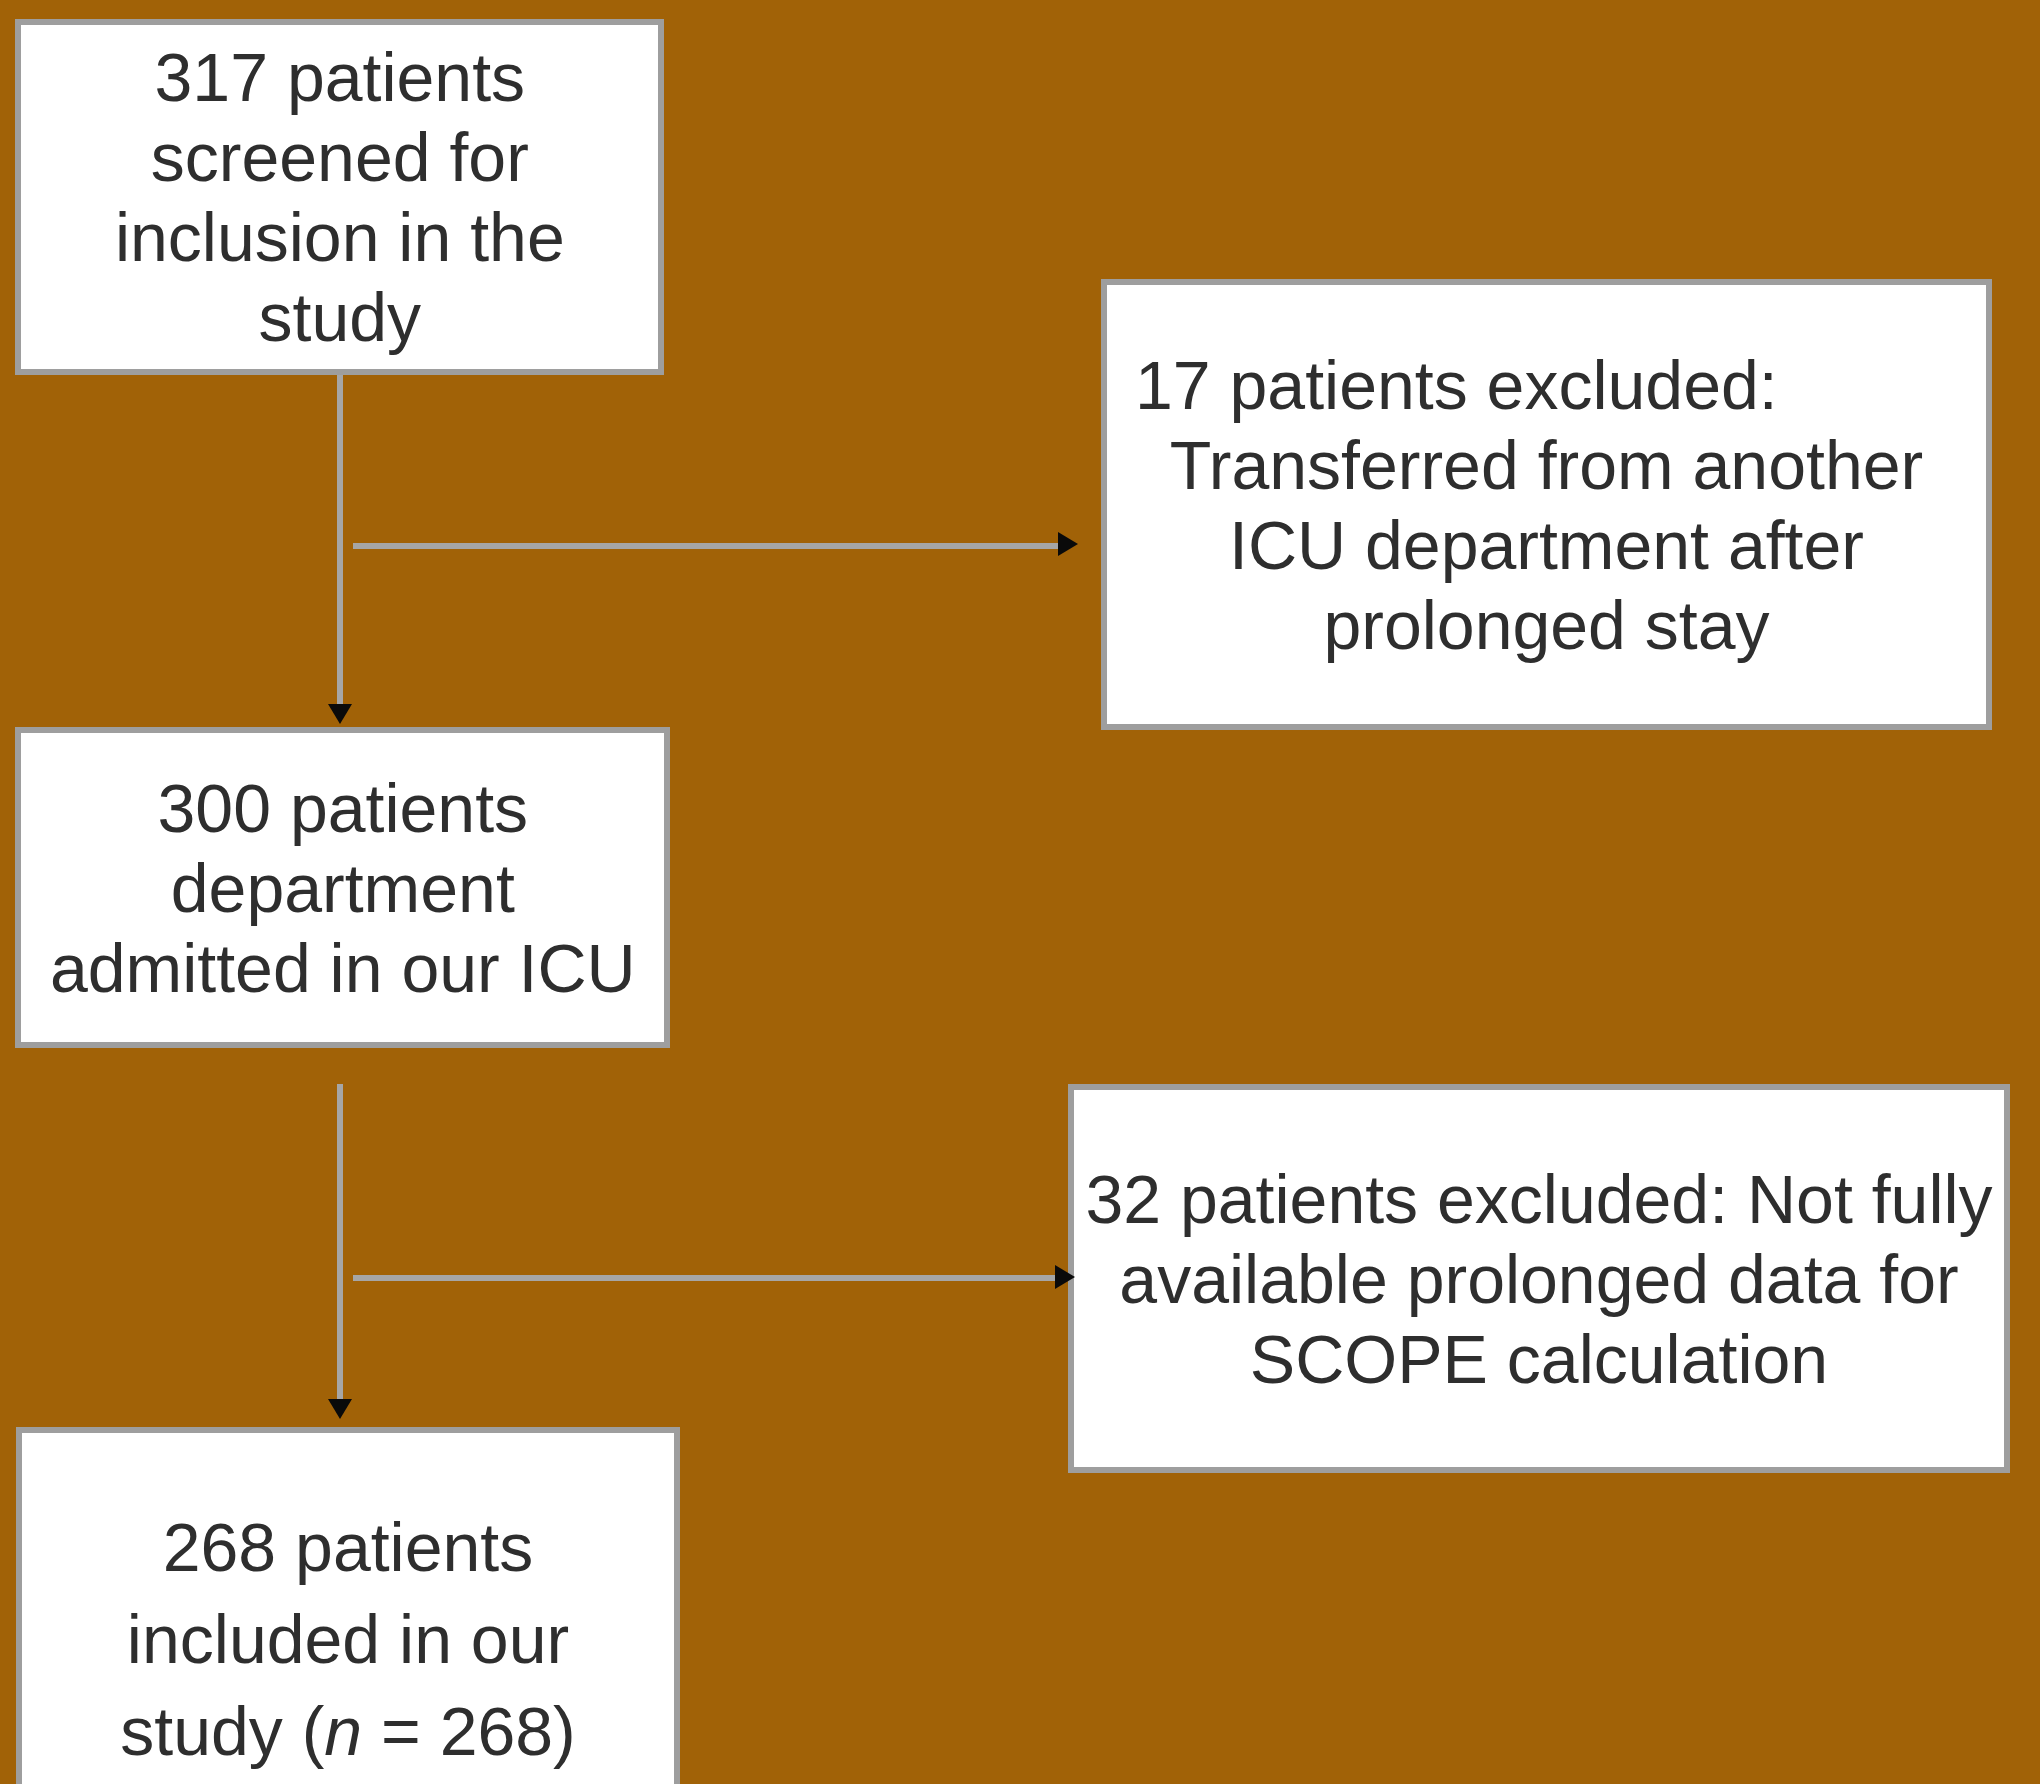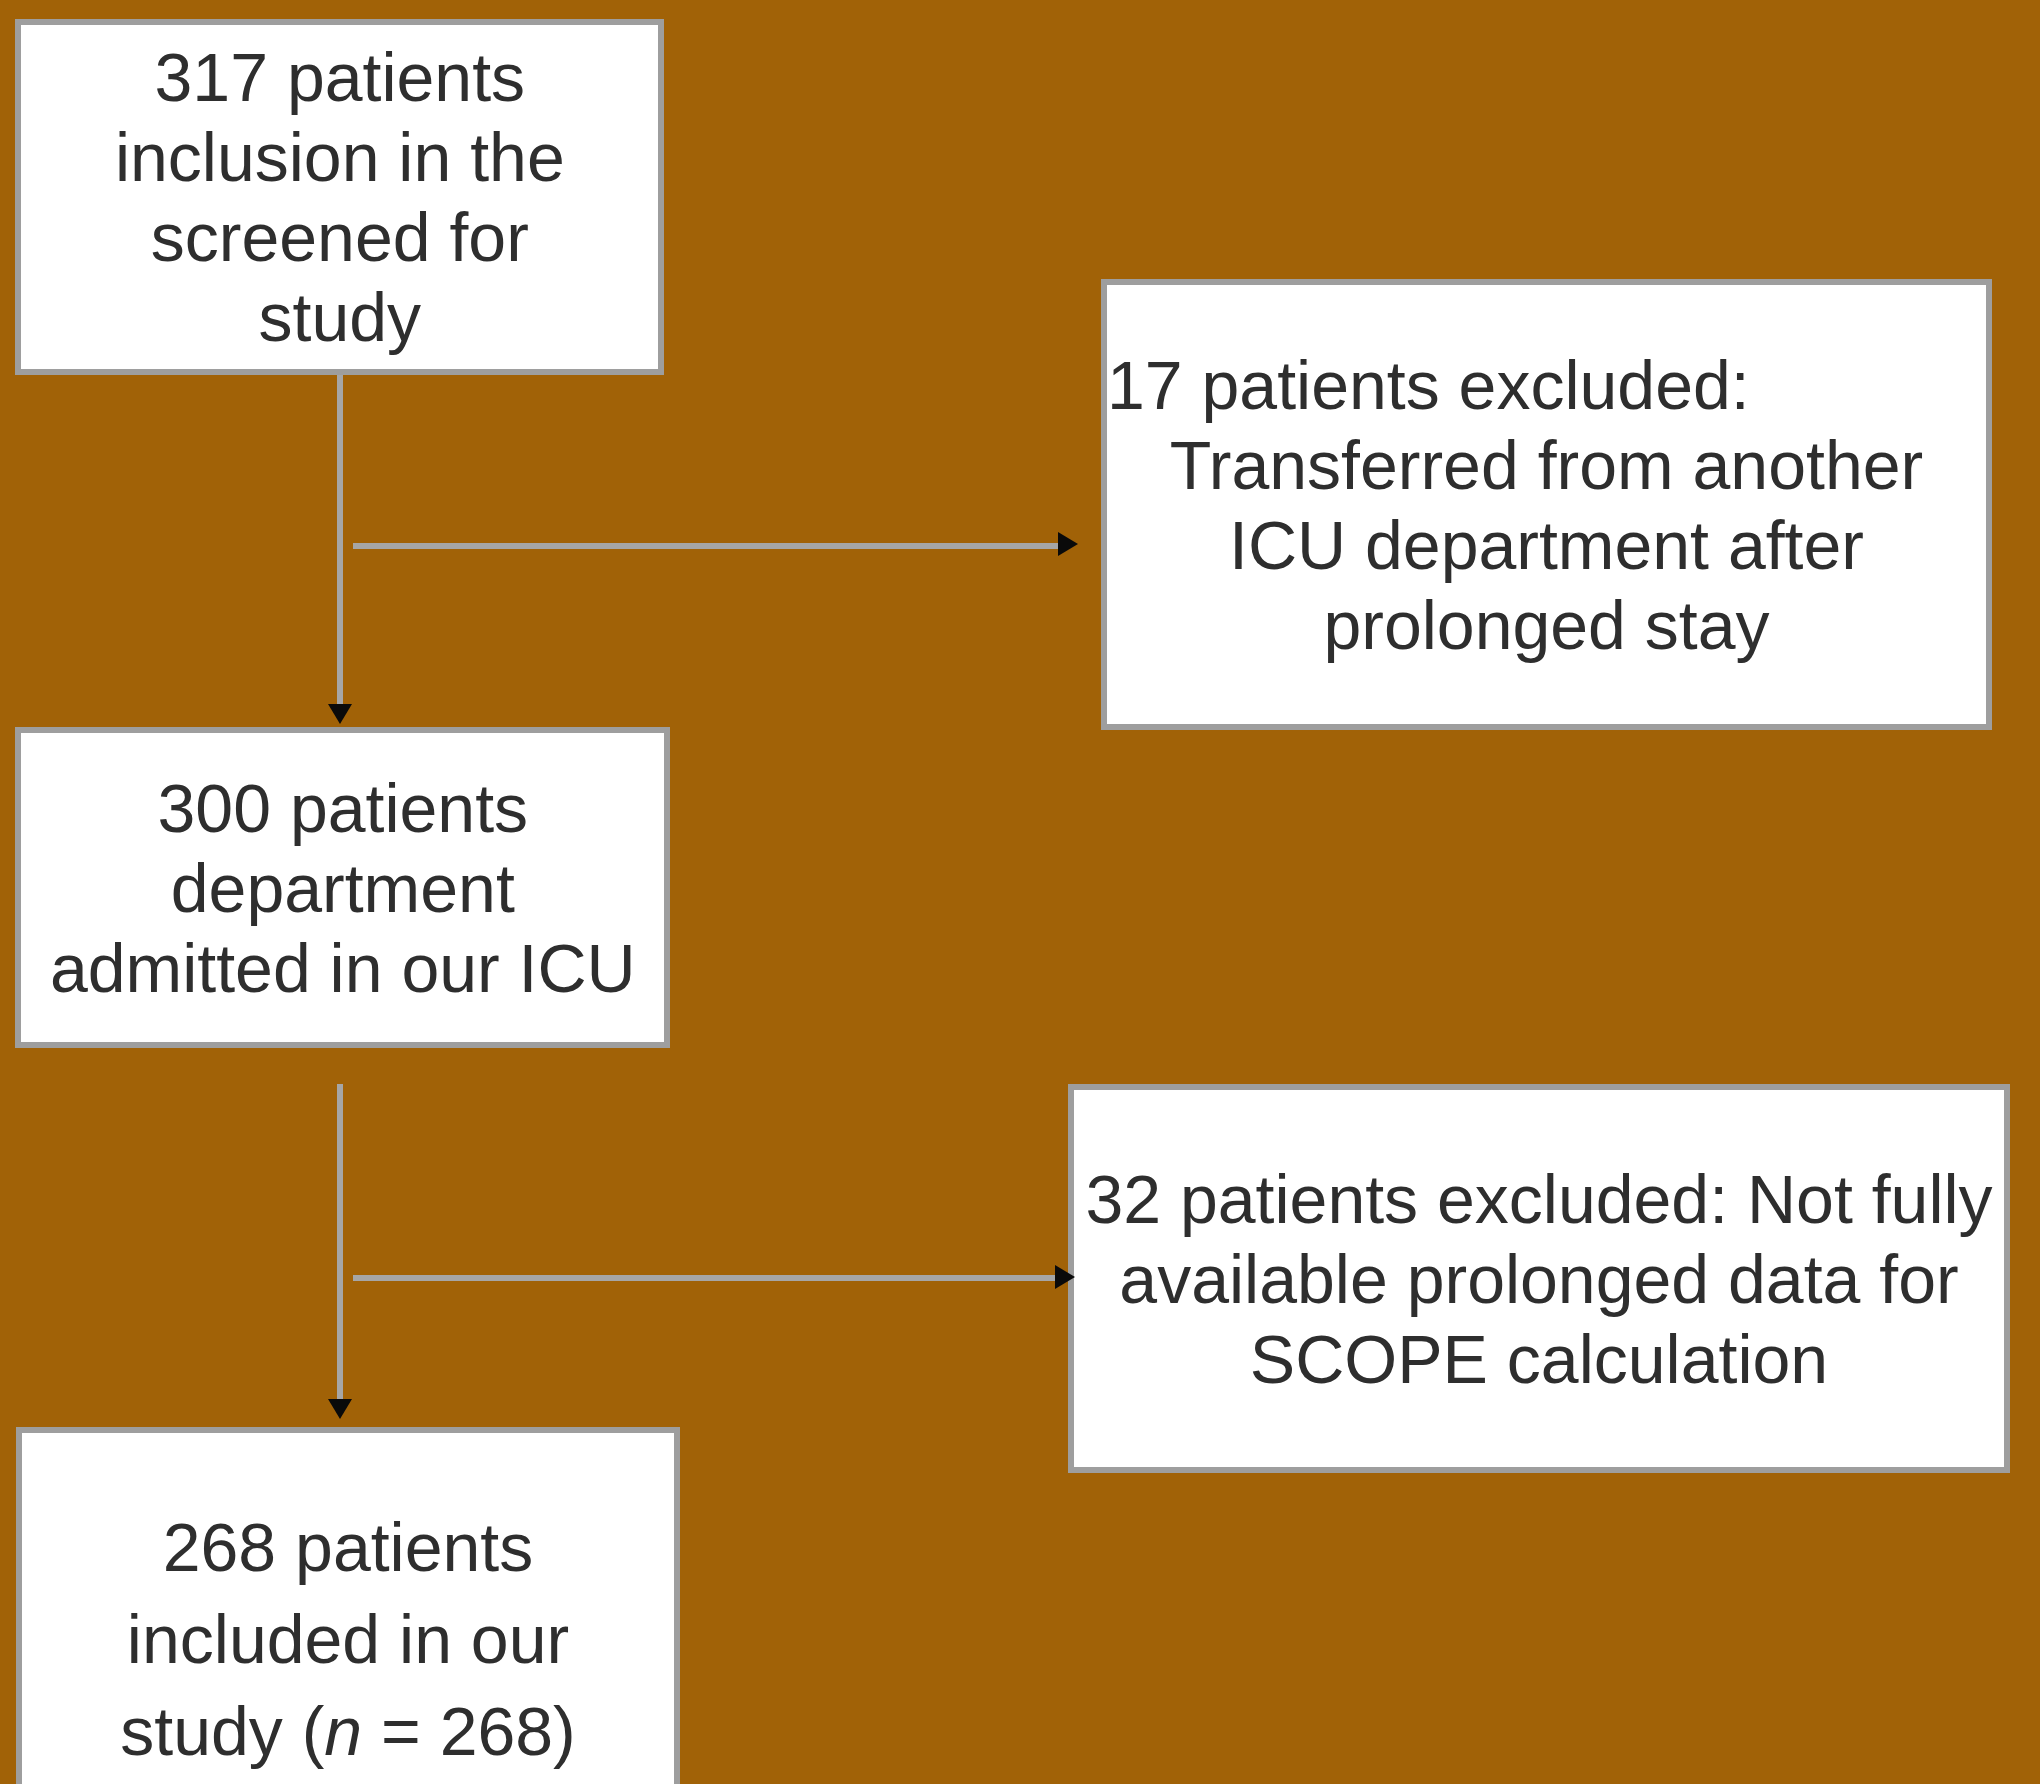--- a/index.html
+++ b/index.html
@@ -27,20 +27,21 @@
     align-items: center;
     font-size: 68px;
     line-height: 80px;
     text-align: center;
     white-space: nowrap;
   }
   .box .line { display: block; }
   
   .box .line.first-left {
     align-self: flex-start;
+    margin-left: 28px;
   }
   .connector {
     position: absolute;
     background: #a6a6a6;
   }
   .arrowhead {
     position: absolute;
     width: 0;
     height: 0;
   }
@@ -72,22 +73,22 @@
   #arrow-h1 { left: 1058px; top: 532px; }
   #arrow-h2 { left: 1055px; top: 1265px; }
 </style>
 </head>
 <body>
 
 <div id="diagram">
 
   <div class="box" id="box-screened">
     <span class="line">317 patients</span>
+    <span class="line">screened for</span>
     <span class="line">inclusion in the</span>
-    <span class="line">screened for</span>
     <span class="line">study</span>
   </div>
 
   <div class="box" id="box-excluded1">
     <span class="line first-left">17 patients excluded:</span>
     <span class="line">Transferred from another</span>
     <span class="line">ICU department after</span>
     <span class="line">prolonged stay</span>
   </div>
 

